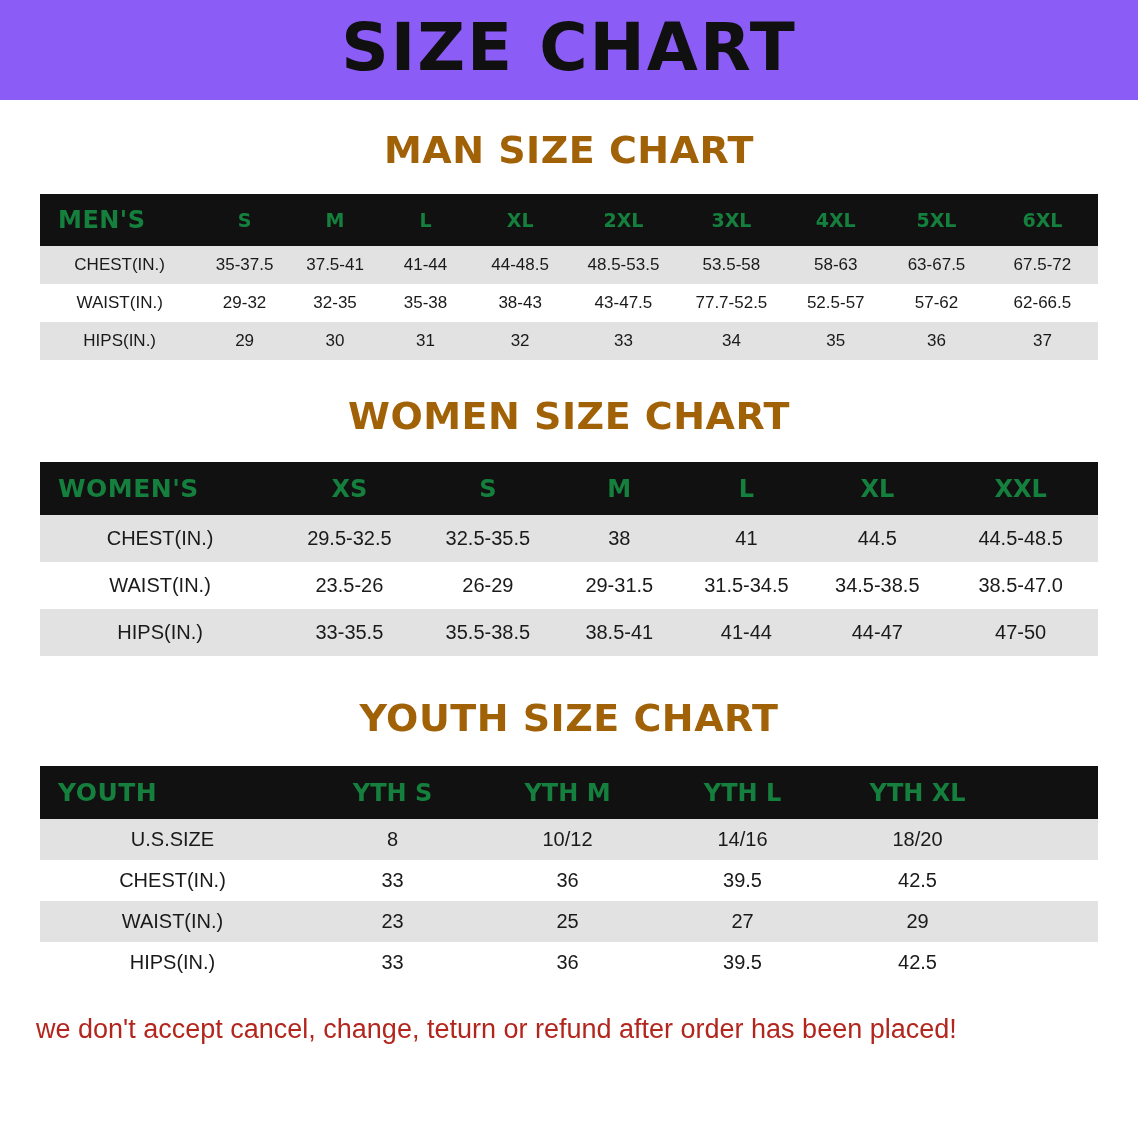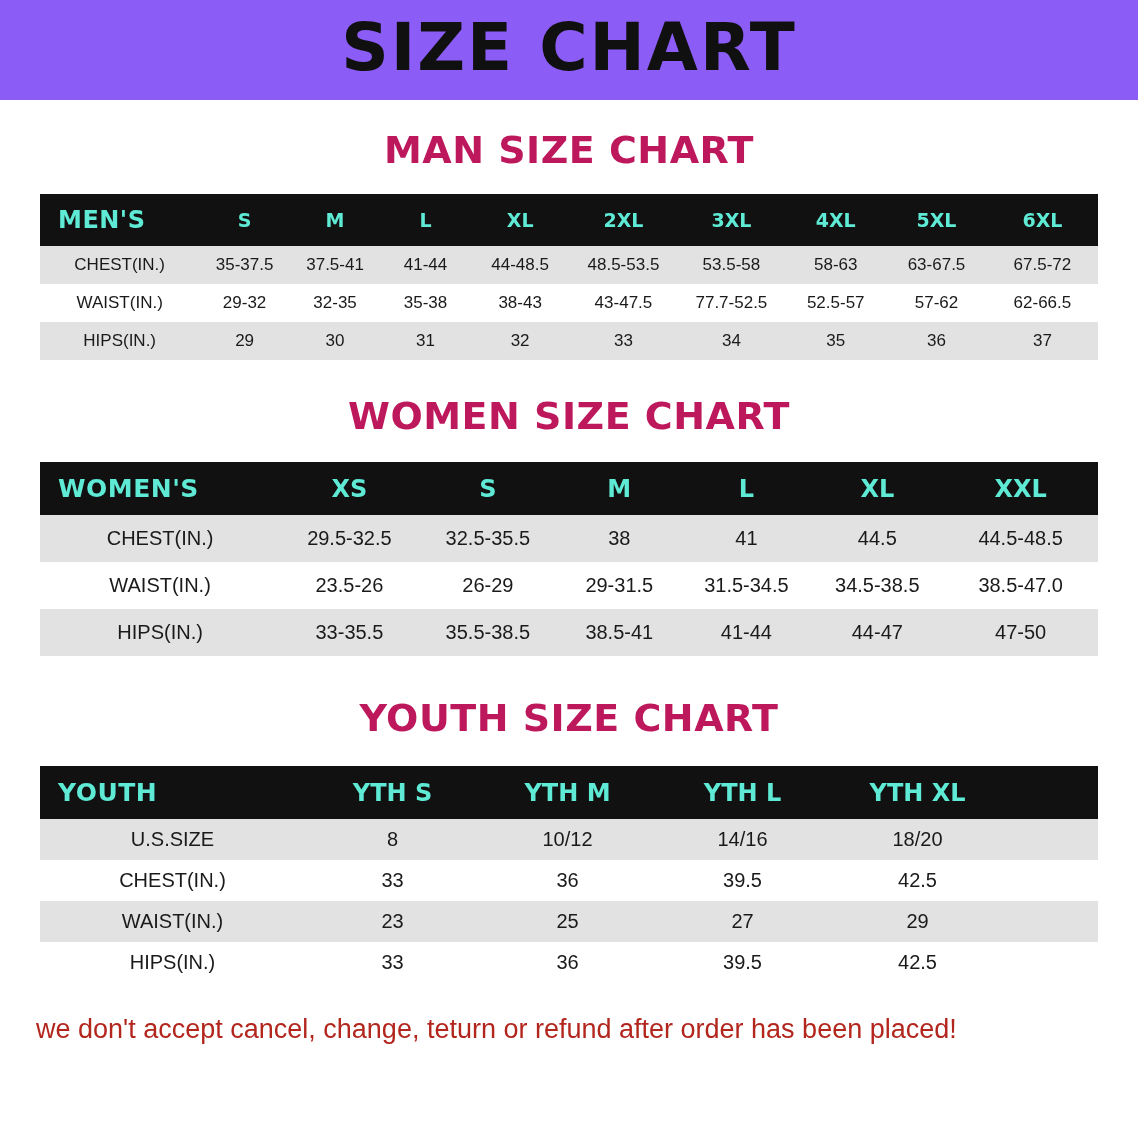--- a/index.html
+++ b/index.html
@@ -37,41 +37,41 @@
     line-height: 1;
     margin-top: -4px;
   }
 
   
   .section-heading {
     text-align: center;
     font-family: "DejaVu Sans", sans-serif;
     font-weight: bold;
     font-size: 38px;
-    color: #be185d;
+    color: #a16207;
     letter-spacing: 0.5px;
   }
   .h-man   { margin-top: 28px; }
   .h-women { margin-top: 34px; }
   .h-youth { margin-top: 40px; }
 
   
   .table-wrap { padding: 0 40px; }
   .man-wrap   { margin-top: 22px; }
   .women-wrap { margin-top: 24px; }
   .youth-wrap { margin-top: 26px; }
 
   table {
     width: 100%;
     border-collapse: collapse;
     table-layout: fixed;
   }
   thead th {
     background: #111111;
-    color: #5eead4;
+    color: #15803d;
     font-family: "DejaVu Sans", sans-serif;
     font-weight: bold;
     text-align: center;
     padding: 12px 11px;
   }
   thead th.rowlabel {
     text-align: left;
     padding-left: 18px;
     font-size: 24px;
     letter-spacing: 0.5px;

